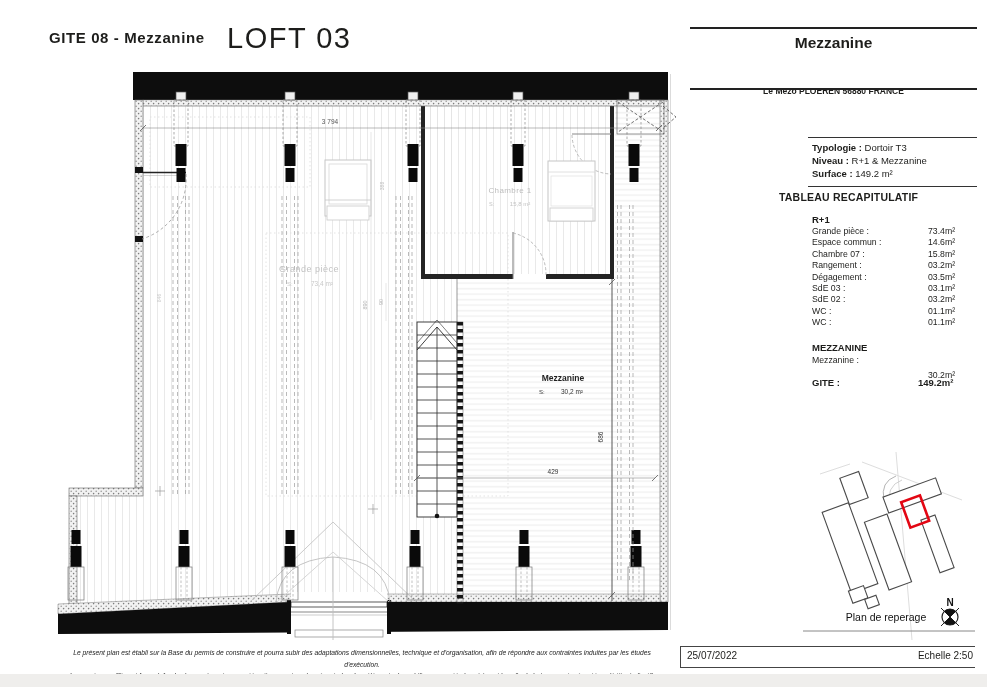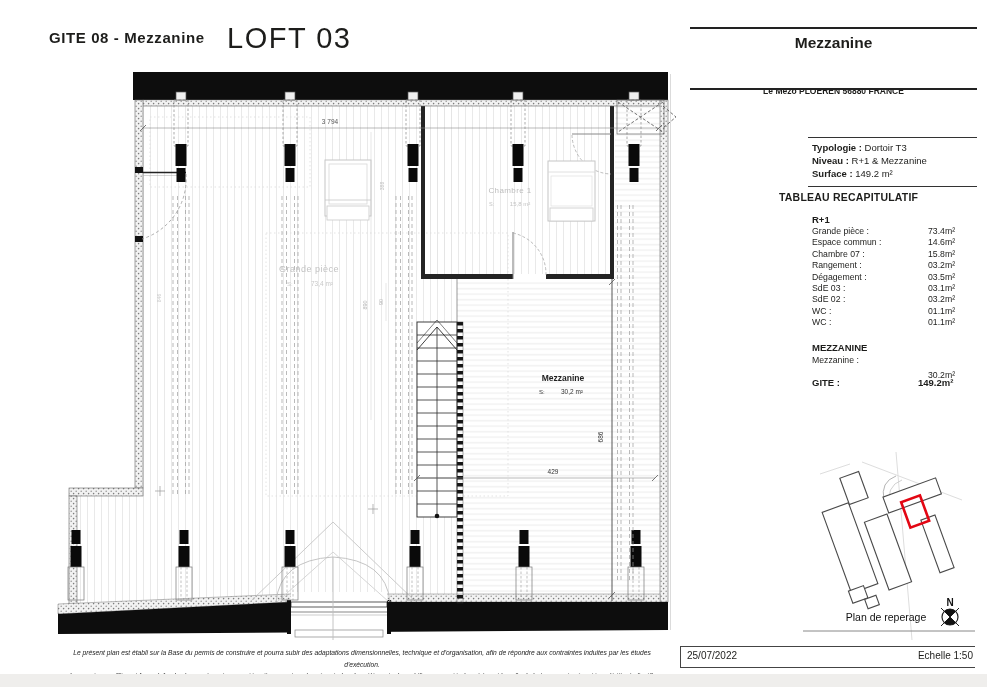--- a/index.html
+++ b/index.html
@@ -345,17 +345,17 @@
   <div class="abs mrow"><span>Mezzanine :</span><span class="val">30.2m²</span></div>
   <div class="abs totrow"><span>GITE :</span><span class="val">149.2m²</span></div>
 
   <div class="abs legal">
     <div>Le présent plan est établi sur la Base du permis de construire et pourra subir des adaptations dimensionnelles, technique et d'organisation, afin de répondre aux contraintes induites par les études d'exécution.</div>
     <div>Les poutres, soffites et faux-plafonds n'apparaissent pas systématiquement sur le présent plan. Les éléments de mobiliers, exceptés la cuisine et la salle de bain ne sont présentés qu'à titre indicatif.</div>
   </div>
   <div class="abs bx-rule1"></div>
   <div class="abs bx-vline"></div>
   <div class="abs bx-date">25/07/2022</div>
-  <div class="abs bx-scale">Echelle 1:50</div>
+  <div class="abs bx-scale">Echelle 2:50</div>
   <div class="abs bx-rule2"></div>
   <div class="abs graybar"></div>
 
 </div>
 
 </body></html>

